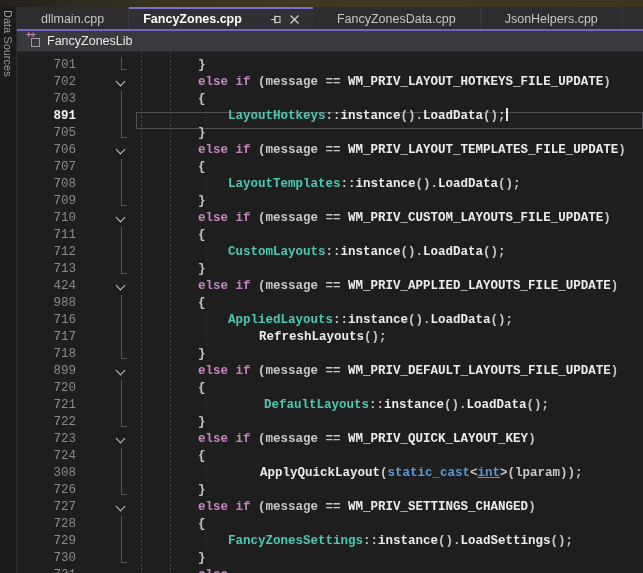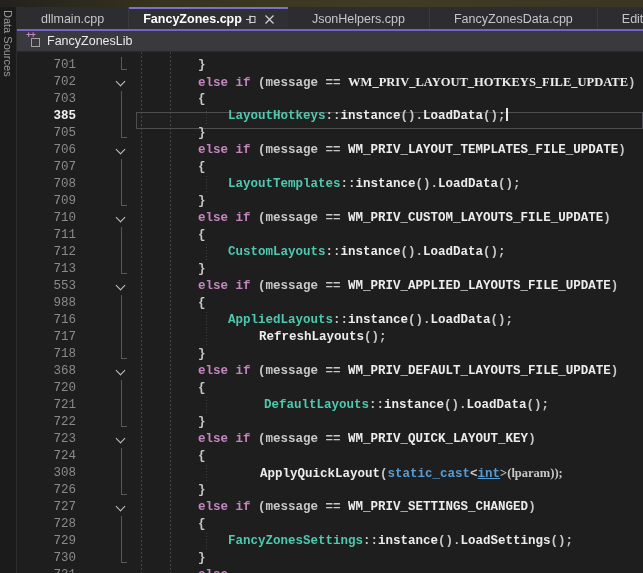--- a/index.html
+++ b/index.html
@@ -18,21 +18,21 @@
     padding-top:3px; margin-left:2px; white-space:nowrap; }
 
   
   .tabbar { position:absolute; left:17px; top:7px; width:626px; height:22px;
     background:#2d2d30; display:flex; align-items:stretch; overflow:hidden; }
   .tab { display:flex; align-items:center; padding:12px 24px; color:#c6c6c6;
     font-size:12.5px; white-space:nowrap; border-right:1px solid #3a3a3e;
     cursor:default; flex:0 0 auto; }
   .tab.active { background:#303034; border-top:2px solid #7b6fd0; border-right:none;
     color:#ffffff; font-weight:bold; padding:0 10px 0 14px; }
-  .tab.active .tab-label { margin-right:0; }
+  .tab.active .tab-label { margin-right:25px; }
   .tab-icon-btn { width:16px; height:16px; display:flex; align-items:center;
     justify-content:center; margin-left:2px; border-radius:2px; }
   .tab-icon-btn svg { display:block; }
   .accent-line { position:absolute; left:17px; top:29px; width:626px; height:2px;
     background:#7264c4; }
 
   
   .breadcrumb-bar { position:absolute; left:17px; top:31px; width:626px; height:21px;
     background:#3a3a3e; display:flex; align-items:center; padding-left:9px;
     border-bottom:1px solid #29292b; }
@@ -97,24 +97,24 @@
         <span class="tab-icon-btn">
           <svg width="9" height="9" viewBox="0 0 9 9">
             <g stroke="#cfcfcf" stroke-width="1.3">
               <line x1="0.5" y1="0.5" x2="8.5" y2="8.5"></line>
               <line x1="8.5" y1="0.5" x2="0.5" y2="8.5"></line>
             </g>
           </svg>
         </span>
       </div>
       <div class="tab">
+        <span class="tab-label">FancyZonesData.cpp</span>
+      </div>
+      <div class="tab">
         <span class="tab-label">JsonHelpers.cpp</span>
-      </div>
-      <div class="tab">
-        <span class="tab-label">FancyZonesData.cpp</span>
       </div>
       <div class="tab">
         <span class="tab-label">EditorParamete</span>
       </div>
     </div>
   <div class="accent-line"></div>
 
   <div class="breadcrumb-bar">
     <span class="proj-icon">
       <span class="pp">++</span>
@@ -134,31 +134,31 @@
             <span class="fline end"></span>
             <span class="ftick"></span>
           </span>
           <span class="code">        <span style="color: rgb(200, 200, 200);">}</span></span>
         </div>
         <div class="row">
           <span class="ln">702</span>
           <span class="fold">
             <span class="chev"></span>
           </span>
-          <span class="code">        <span style="color: rgb(197, 134, 192);">else</span><span style="color: rgb(200, 200, 200);"> </span><span style="color: rgb(197, 134, 192);">if</span><span style="color: rgb(200, 200, 200);"> (message == </span><span style="color: rgb(236, 236, 236); font-family: Liberation Serif, serif;">WM_PRIV_LAYOUT_HOTKEYS_FILE_UPDATE</span><span style="color: rgb(200, 200, 200);">)</span></span>
+          <span class="code">        <span style="color: rgb(197, 134, 192);">else</span><span style="color: rgb(200, 200, 200);"> </span><span style="color: rgb(197, 134, 192);">if</span><span style="color: rgb(200, 200, 200);"> (message == </span><span style="color: rgb(236, 236, 236);">WM_PRIV_LAYOUT_HOTKEYS_FILE_UPDATE</span><span style="color: rgb(200, 200, 200);">)</span></span>
         </div>
         <div class="row">
           <span class="ln">703</span>
           <span class="fold">
             <span class="fline"></span>
           </span>
           <span class="code">        <span style="color: rgb(200, 200, 200);">{</span></span>
         </div>
         <div class="row cur">
-          <span class="ln">385</span>
+          <span class="ln">891</span>
           <span class="fold">
             <span class="fline"></span>
           </span>
           <span class="stmt-guide"></span>
           <span class="code">            <span style="color: rgb(78, 201, 176);">LayoutHotkeys</span><span style="color: rgb(200, 200, 200);">::</span><span style="color: rgb(236, 236, 236);">instance</span><span style="color: rgb(200, 200, 200);">().</span><span style="color: rgb(236, 236, 236);">LoadData</span><span style="color: rgb(200, 200, 200);">();</span><span class="caret"></span></span>
         </div>
         <div class="row">
           <span class="ln">705</span>
           <span class="fold">
             <span class="fline end"></span>
@@ -220,21 +220,21 @@
         </div>
         <div class="row">
           <span class="ln">713</span>
           <span class="fold">
             <span class="fline end"></span>
             <span class="ftick"></span>
           </span>
           <span class="code">        <span style="color: rgb(200, 200, 200);">}</span></span>
         </div>
         <div class="row">
-          <span class="ln">553</span>
+          <span class="ln">424</span>
           <span class="fold">
             <span class="chev"></span>
           </span>
           <span class="code">        <span style="color: rgb(197, 134, 192);">else</span><span style="color: rgb(200, 200, 200);"> </span><span style="color: rgb(197, 134, 192);">if</span><span style="color: rgb(200, 200, 200);"> (message == </span><span style="color: rgb(236, 236, 236);">WM_PRIV_APPLIED_LAYOUTS_FILE_UPDATE</span><span style="color: rgb(200, 200, 200);">)</span></span>
         </div>
         <div class="row">
           <span class="ln">988</span>
           <span class="fold">
             <span class="fline"></span>
           </span>
@@ -258,21 +258,21 @@
         </div>
         <div class="row">
           <span class="ln">718</span>
           <span class="fold">
             <span class="fline end"></span>
             <span class="ftick"></span>
           </span>
           <span class="code">        <span style="color: rgb(200, 200, 200);">}</span></span>
         </div>
         <div class="row">
-          <span class="ln">368</span>
+          <span class="ln">899</span>
           <span class="fold">
             <span class="chev"></span>
           </span>
           <span class="code">        <span style="color: rgb(197, 134, 192);">else</span><span style="color: rgb(200, 200, 200);"> </span><span style="color: rgb(197, 134, 192);">if</span><span style="color: rgb(200, 200, 200);"> (message == </span><span style="color: rgb(236, 236, 236);">WM_PRIV_DEFAULT_LAYOUTS_FILE_UPDATE</span><span style="color: rgb(200, 200, 200);">)</span></span>
         </div>
         <div class="row">
           <span class="ln">720</span>
           <span class="fold">
             <span class="fline"></span>
           </span>
@@ -307,21 +307,21 @@
             <span class="fline"></span>
           </span>
           <span class="code">        <span style="color: rgb(200, 200, 200);">{</span></span>
         </div>
         <div class="row">
           <span class="ln">308</span>
           <span class="fold">
             <span class="fline"></span>
           </span>
           <span class="stmt-guide"></span>
-          <span class="code">            <span style="color: rgb(236, 236, 236); margin-left: 32px;">ApplyQuickLayout</span><span style="color: rgb(200, 200, 200);">(</span><span style="color: rgb(86, 156, 214);">static_cast</span><span style="color: rgb(200, 200, 200);">&lt;</span><span style="color: rgb(86, 156, 214); text-decoration: underline;">int</span><span style="color: rgb(200, 200, 200); font-family: Liberation Serif, serif;">&gt;(lparam));</span></span>
+          <span class="code">            <span style="color: rgb(236, 236, 236); margin-left: 32px;">ApplyQuickLayout</span><span style="color: rgb(200, 200, 200);">(</span><span style="color: rgb(86, 156, 214);">static_cast</span><span style="color: rgb(200, 200, 200);">&lt;</span><span style="color: rgb(86, 156, 214); text-decoration: underline;">int</span><span style="color: rgb(200, 200, 200);">&gt;(lparam));</span></span>
         </div>
         <div class="row">
           <span class="ln">726</span>
           <span class="fold">
             <span class="fline end"></span>
             <span class="ftick"></span>
           </span>
           <span class="code">        <span style="color: rgb(200, 200, 200);">}</span></span>
         </div>
         <div class="row">

